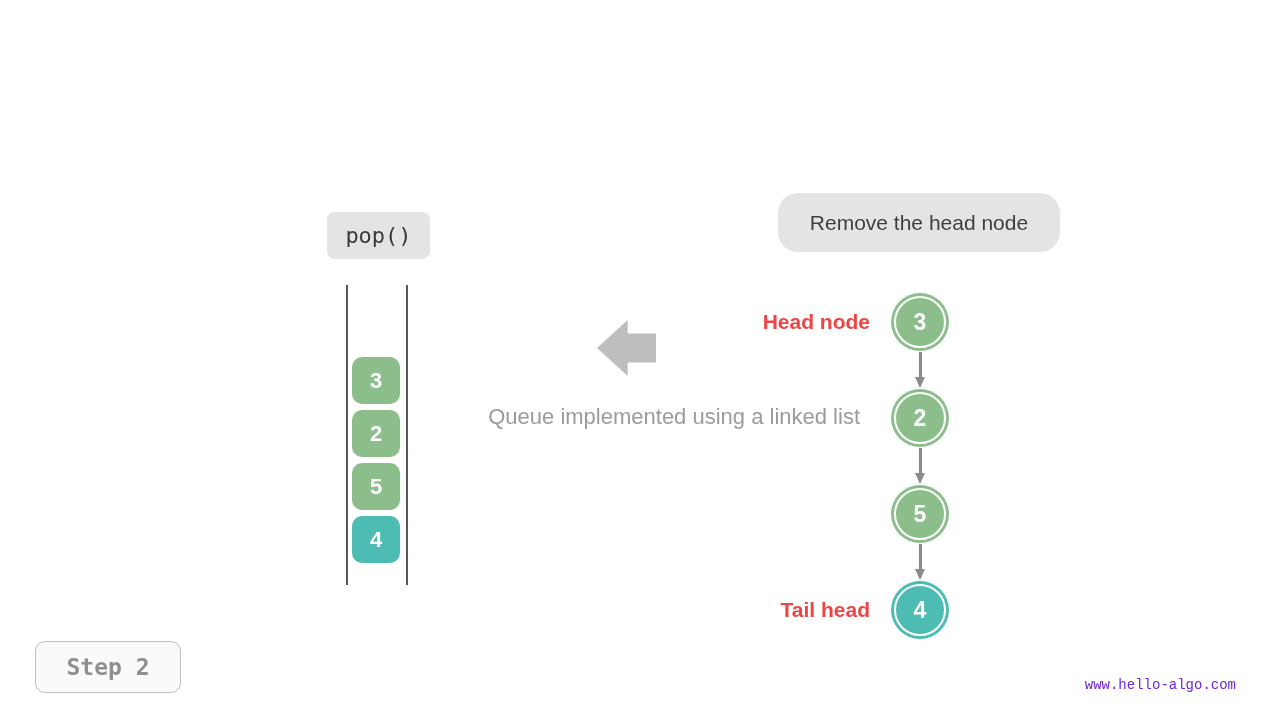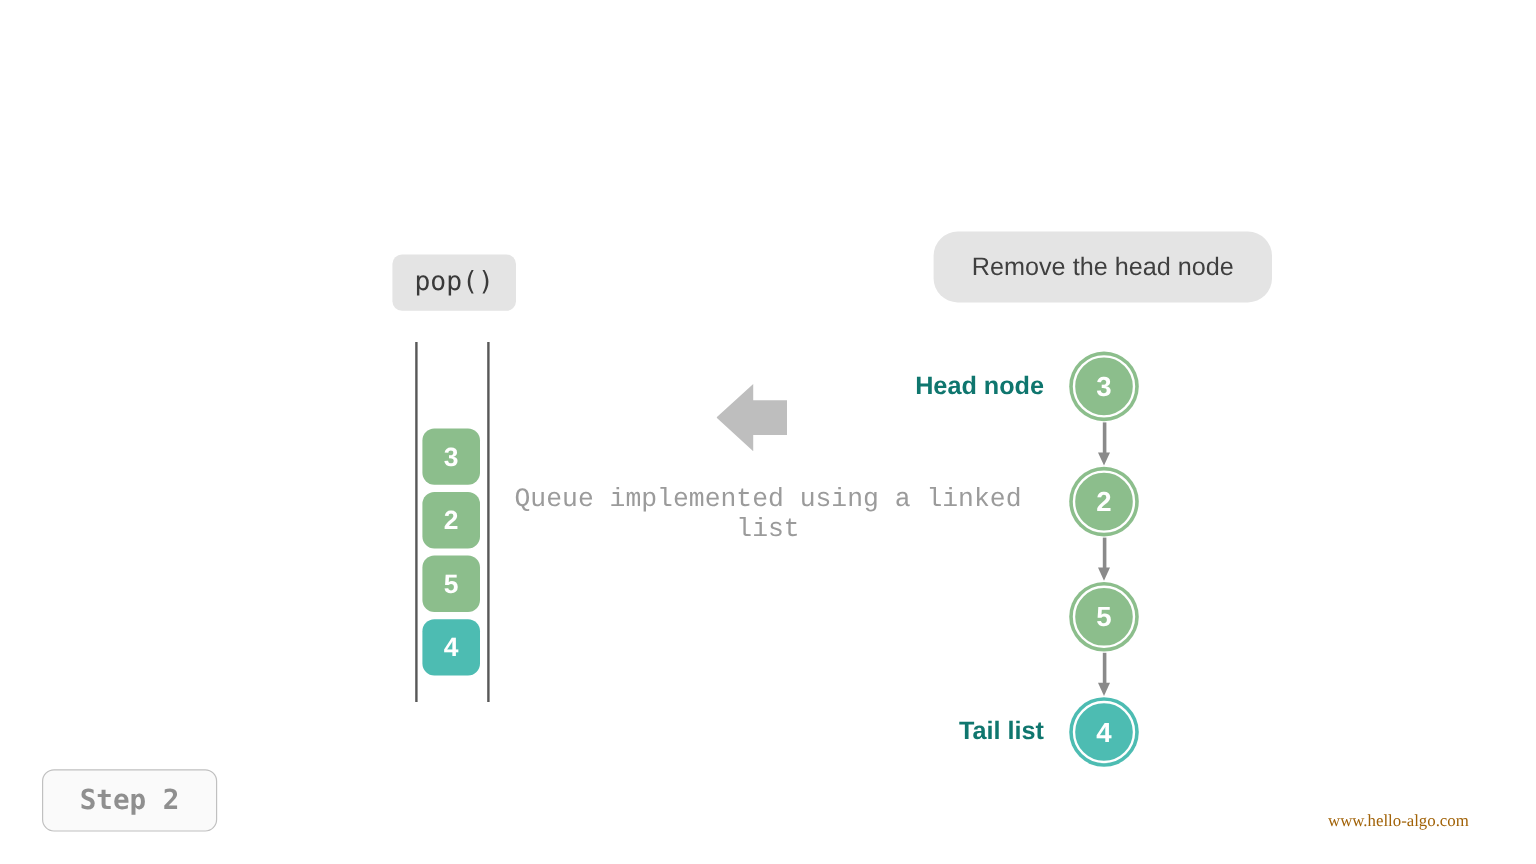--- a/index.html
+++ b/index.html
@@ -69,24 +69,23 @@
     left: 597px; top: 320px;
     width: 59px; height: 56px;
     background: #bebebe;
     clip-path: polygon(0 50%, 52% 0, 52% 24%, 100% 24%, 100% 76%, 52% 76%, 52% 100%);
   }
 
   .caption {
     position: absolute;
     left: 420px; top: 404px;
     width: 440px;
-    text-align: center;
+    text-align: right;
     font-size: 22px;
     color: #9b9b9b;
-    font-family: Liberation Mono, monospace;
   }
 
   
   .node {
     position: absolute;
     left: 891px;
     width: 58px;
     height: 58px;
     border-radius: 50%;
     display: flex;
@@ -134,21 +133,21 @@
   .a2 { top: 448px; }
   .a3 { top: 544px; }
 
   .side-label {
     position: absolute;
     left: 670px;
     width: 200px;
     text-align: right;
     font-size: 21px;
     font-weight: bold;
-    color: #0f766e;
+    color: #ef4444;
   }
   .head-label { top: 310px; }
   .tail-label { top: 598px; }
 
   
   .step-badge {
     position: absolute;
     left: 35px; top: 641px;
     width: 144px; height: 50px;
     background: #fafafa;
@@ -157,24 +156,24 @@
     display: flex;
     align-items: center;
     justify-content: center;
     font-family: "DejaVu Sans Mono", monospace;
     font-size: 23px;
     font-weight: bold;
     color: #8f8f8f;
   }
   .watermark {
     position: absolute;
-    right: 56px; top: 677px;
-    font-family: Liberation Serif, serif;
+    right: 44px; top: 677px;
+    font-family: Liberation Mono, monospace;
     font-size: 14px;
-    color: #a16207;
+    color: #6d28d9;
   }
 </style>
 </head>
 <body>
 
 <div class="canvas">
 
   <div class="badge pop-badge">pop()</div>
 
   <div class="badge remove-badge">Remove the head node</div>
@@ -184,21 +183,21 @@
 
   <div class="stack-item s1" style="background-color: rgb(140, 190, 140);">3</div>
   <div class="stack-item s2" style="background-color: rgb(140, 190, 140);">2</div>
   <div class="stack-item s3" style="background-color: rgb(140, 190, 140);">5</div>
   <div class="stack-item s4" style="background-color: rgb(77, 188, 178);">4</div>
 
   <div class="big-arrow"></div>
   <div class="caption">Queue implemented using a linked list</div>
 
   <div class="side-label head-label">Head node</div>
-  <div class="side-label tail-label">Tail list</div>
+  <div class="side-label tail-label">Tail head</div>
 
   <div class="node n1" style="background-color: rgb(140, 190, 140);">3</div>
   <div class="link-arrow a1"></div>
   <div class="node n2" style="background-color: rgb(140, 190, 140);">2</div>
   <div class="link-arrow a2"></div>
   <div class="node n3" style="background-color: rgb(140, 190, 140);">5</div>
   <div class="link-arrow a3"></div>
   <div class="node n4" style="background-color: rgb(77, 188, 178);">4</div>
 
   <div class="step-badge">Step 2</div>

